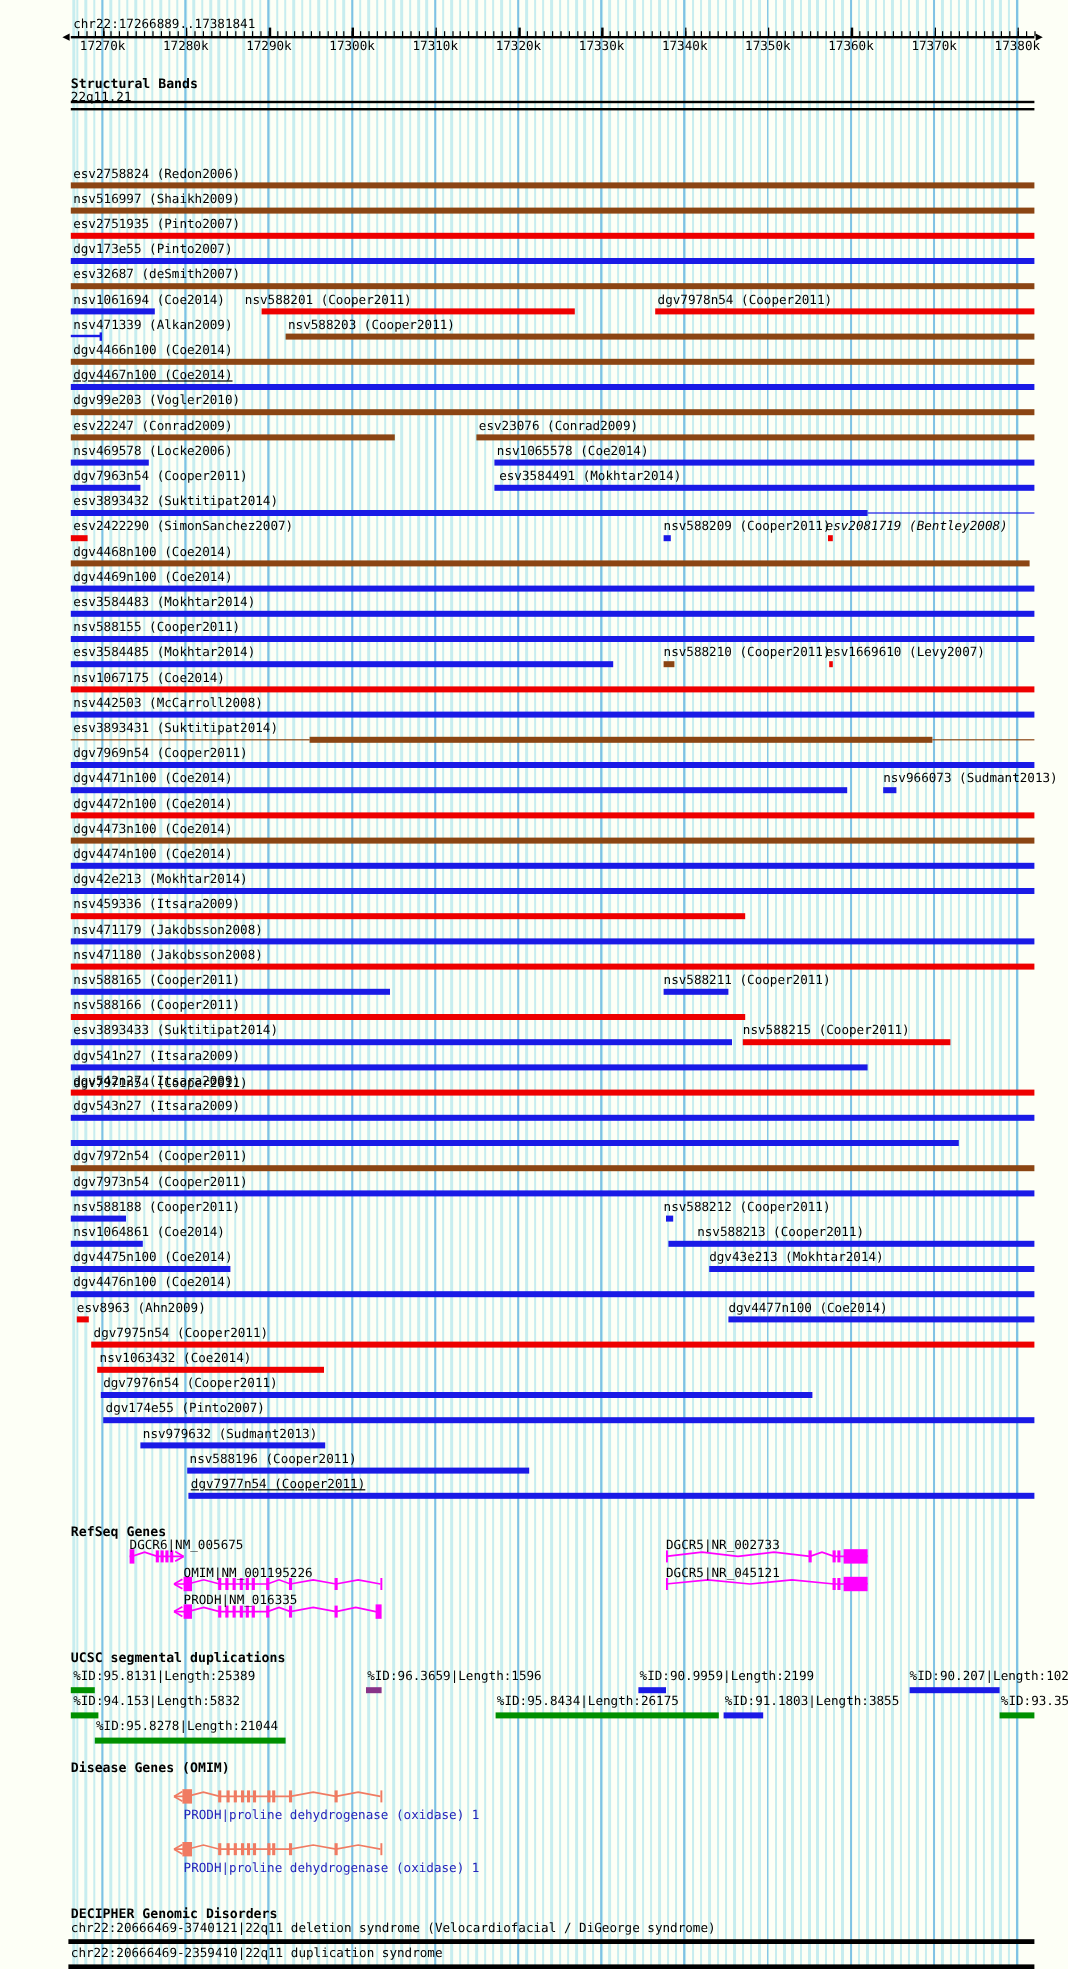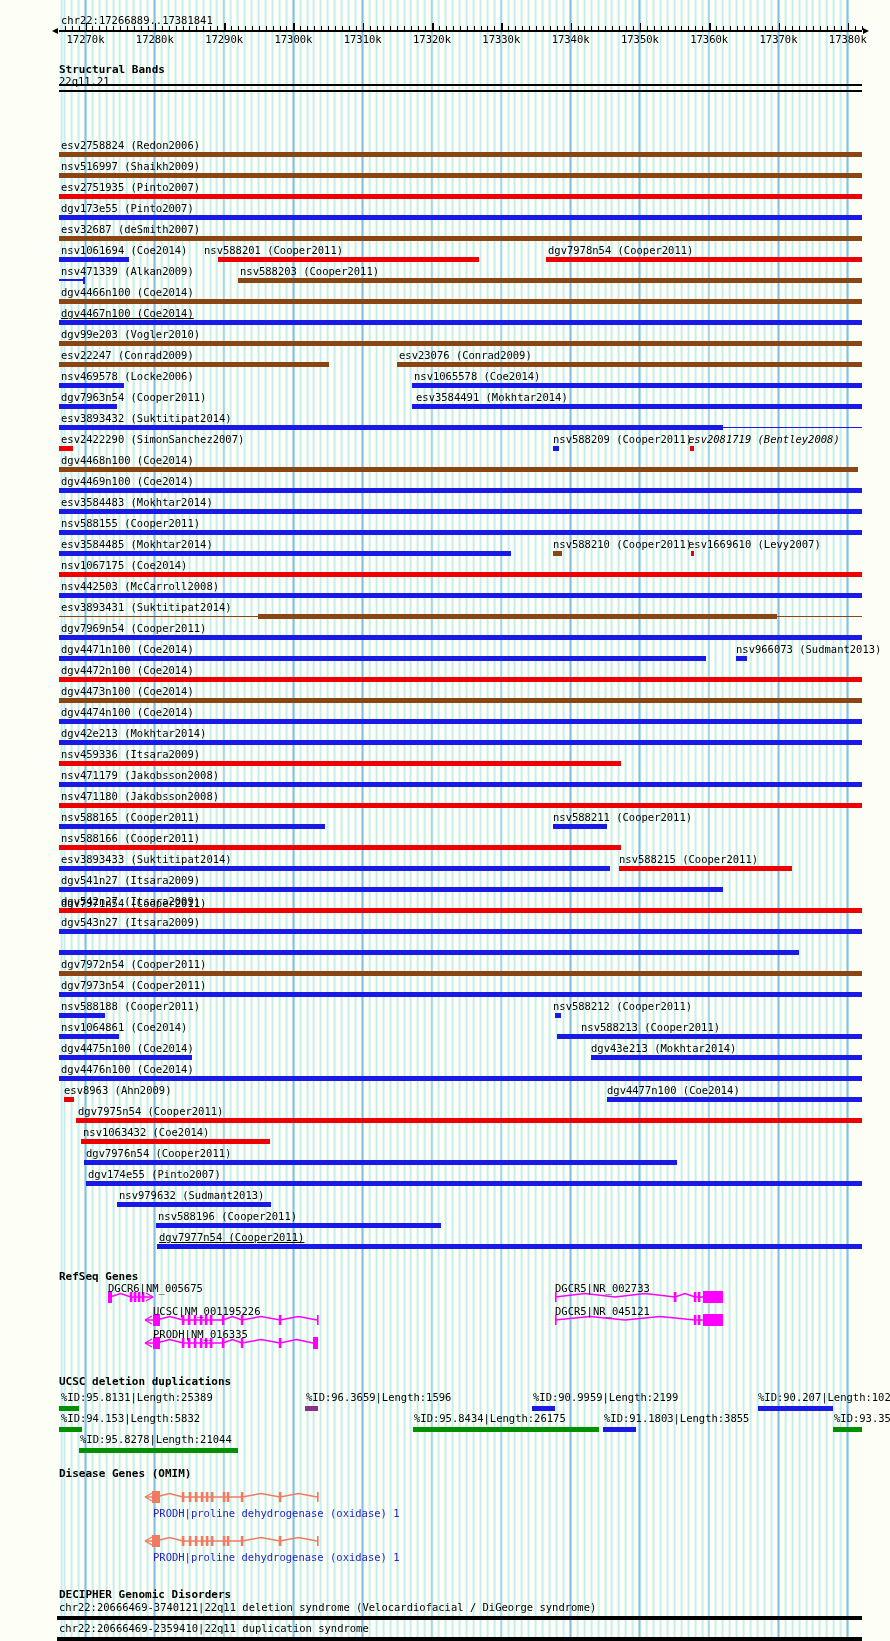--- a/index.html
+++ b/index.html
@@ -31,21 +31,21 @@
 </head>
 <body>
 
 <div id="canvas">
   <div id="stripes"></div>
   <div id="region-label" class="hdr">chr22:17266889..17381841</div>
   <div id="cyto-title" class="hdr">Structural Bands</div>
   <div id="cyto-label" class="lbl">22q11.21</div>
   <div id="cyto-band" class="abs"></div>
   <div id="refseq-title" class="hdr">RefSeq Genes</div>
-  <div id="segdup-title" class="hdr">UCSC deletion duplications</div>
+  <div id="segdup-title" class="hdr">UCSC segmental duplications</div>
   <div id="omim-title" class="hdr">Disease Genes (OMIM)</div>
   <div id="decipher-title" class="hdr">DECIPHER Genomic Disorders</div>
 <div class="abs" style="left: 59px; top: 30px; width: 803px; height: 1.5px; background: rgb(0, 0, 0);"></div>
     <div class="arrow-l" style="left: 52px; top: 27.5px;"></div>
     <div class="arrow-r" style="left: 863px; top: 27.5px;"></div>
     <div class="tick" style="left: 85.5px; top: 26px; width: 1px; height: 4px;"></div>
     <div class="tick" style="left: 78.57px; top: 26px; width: 1px; height: 4px;"></div>
     <div class="tick" style="left: 71.64px; top: 26px; width: 1px; height: 4px;"></div>
     <div class="tick" style="left: 64.71px; top: 26px; width: 1px; height: 4px;"></div>
     <div class="tick" style="left: 85.5px; top: 26px; width: 1px; height: 4px;"></div>
@@ -356,21 +356,21 @@
       <rect x="54.8" y="8" width="2.6" height="10" fill="#FF00FF"></rect>
       <rect x="60.8" y="8" width="2.6" height="10" fill="#FF00FF"></rect>
       <rect x="66.8" y="8" width="2.6" height="10" fill="#FF00FF"></rect>
       <rect x="71.8" y="8" width="2.6" height="10" fill="#FF00FF"></rect>
       <rect x="76.8" y="8" width="2.6" height="10" fill="#FF00FF"></rect>
       <rect x="88.8" y="8" width="2.6" height="10" fill="#FF00FF"></rect>
       <rect x="107.8" y="8" width="2.6" height="10" fill="#FF00FF"></rect>
       <rect x="145.8" y="8" width="2.6" height="10" fill="#FF00FF"></rect>
       <rect x="20.0" y="7" width="7" height="12" fill="#FF00FF"></rect>
     </svg>
-    <div class="lbl" style="left: 153px; top: 1306px;">UCSC|NM_001195226</div>
+    <div class="lbl" style="left: 153px; top: 1306px;">OMIM|NM_001195226</div>
     <svg width="192" height="26" style="left: 543px; top: 1307px;">
       <path d="M 12.0 13 L 47.0 9.5 L 82.0 13 L 117.0 9.5 L 152.0 13 L 156.0 13 L 160.0 13 L 170.0 9.5 L 180.0 13" fill="none" stroke="#FF00FF" stroke-width="1.4"></path>
       <rect x="12.0" y="8" width="1.6" height="10" fill="#FF00FF"></rect>
       <rect x="150.8" y="8" width="2.6" height="10" fill="#FF00FF"></rect>
       <rect x="154.8" y="8" width="2.6" height="10" fill="#FF00FF"></rect>
       <rect x="160.0" y="7" width="20" height="12" fill="#FF00FF"></rect>
     </svg>
     <div class="lbl" style="left: 555px; top: 1306px;">DGCR5|NR_045121</div>
     <svg width="196" height="26" style="left: 133px; top: 1330px;">
       <path d="M 12.0 13 L 23.5 13 L 36.8 9.5 L 50.0 13 L 56.0 13 L 62.0 13 L 68.0 13 L 73.0 13 L 78.0 13 L 90.0 13 L 99.5 9.5 L 109.0 13 L 128.0 9.5 L 147.0 13 L 163.5 9.5 L 180.0 13 L 184.0 13" fill="none" stroke="#FF00FF" stroke-width="1.4"></path>

